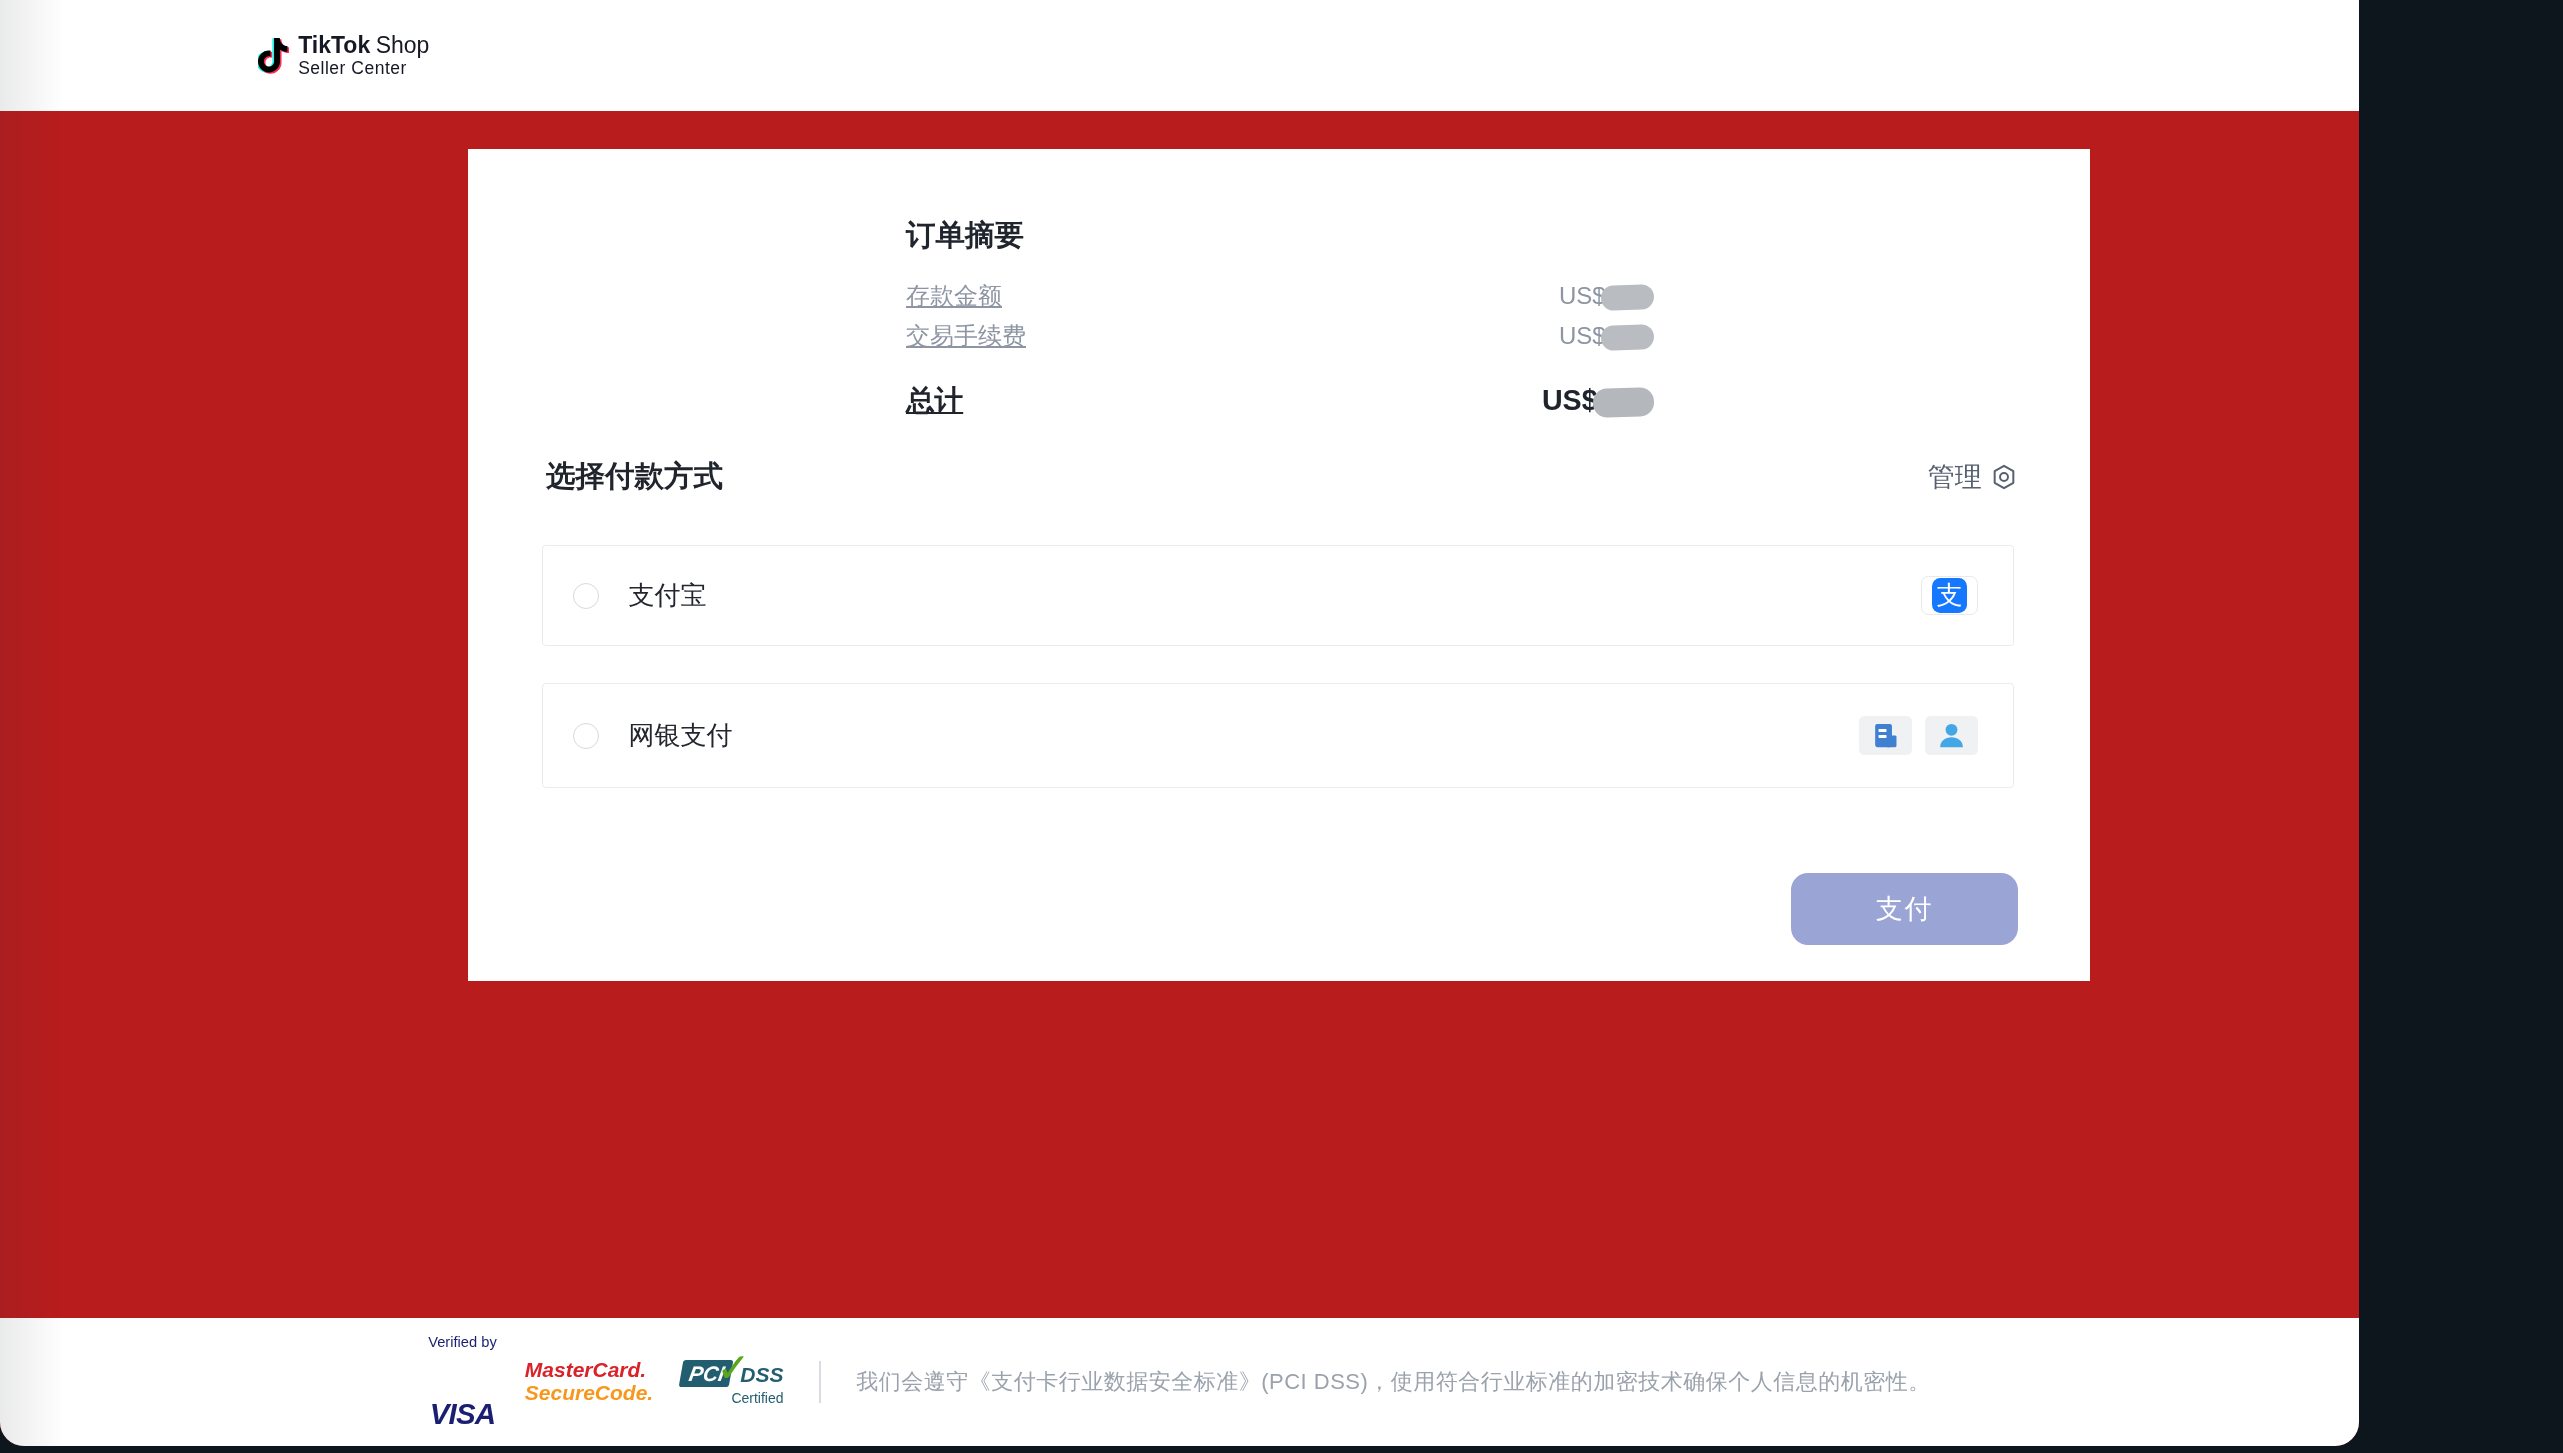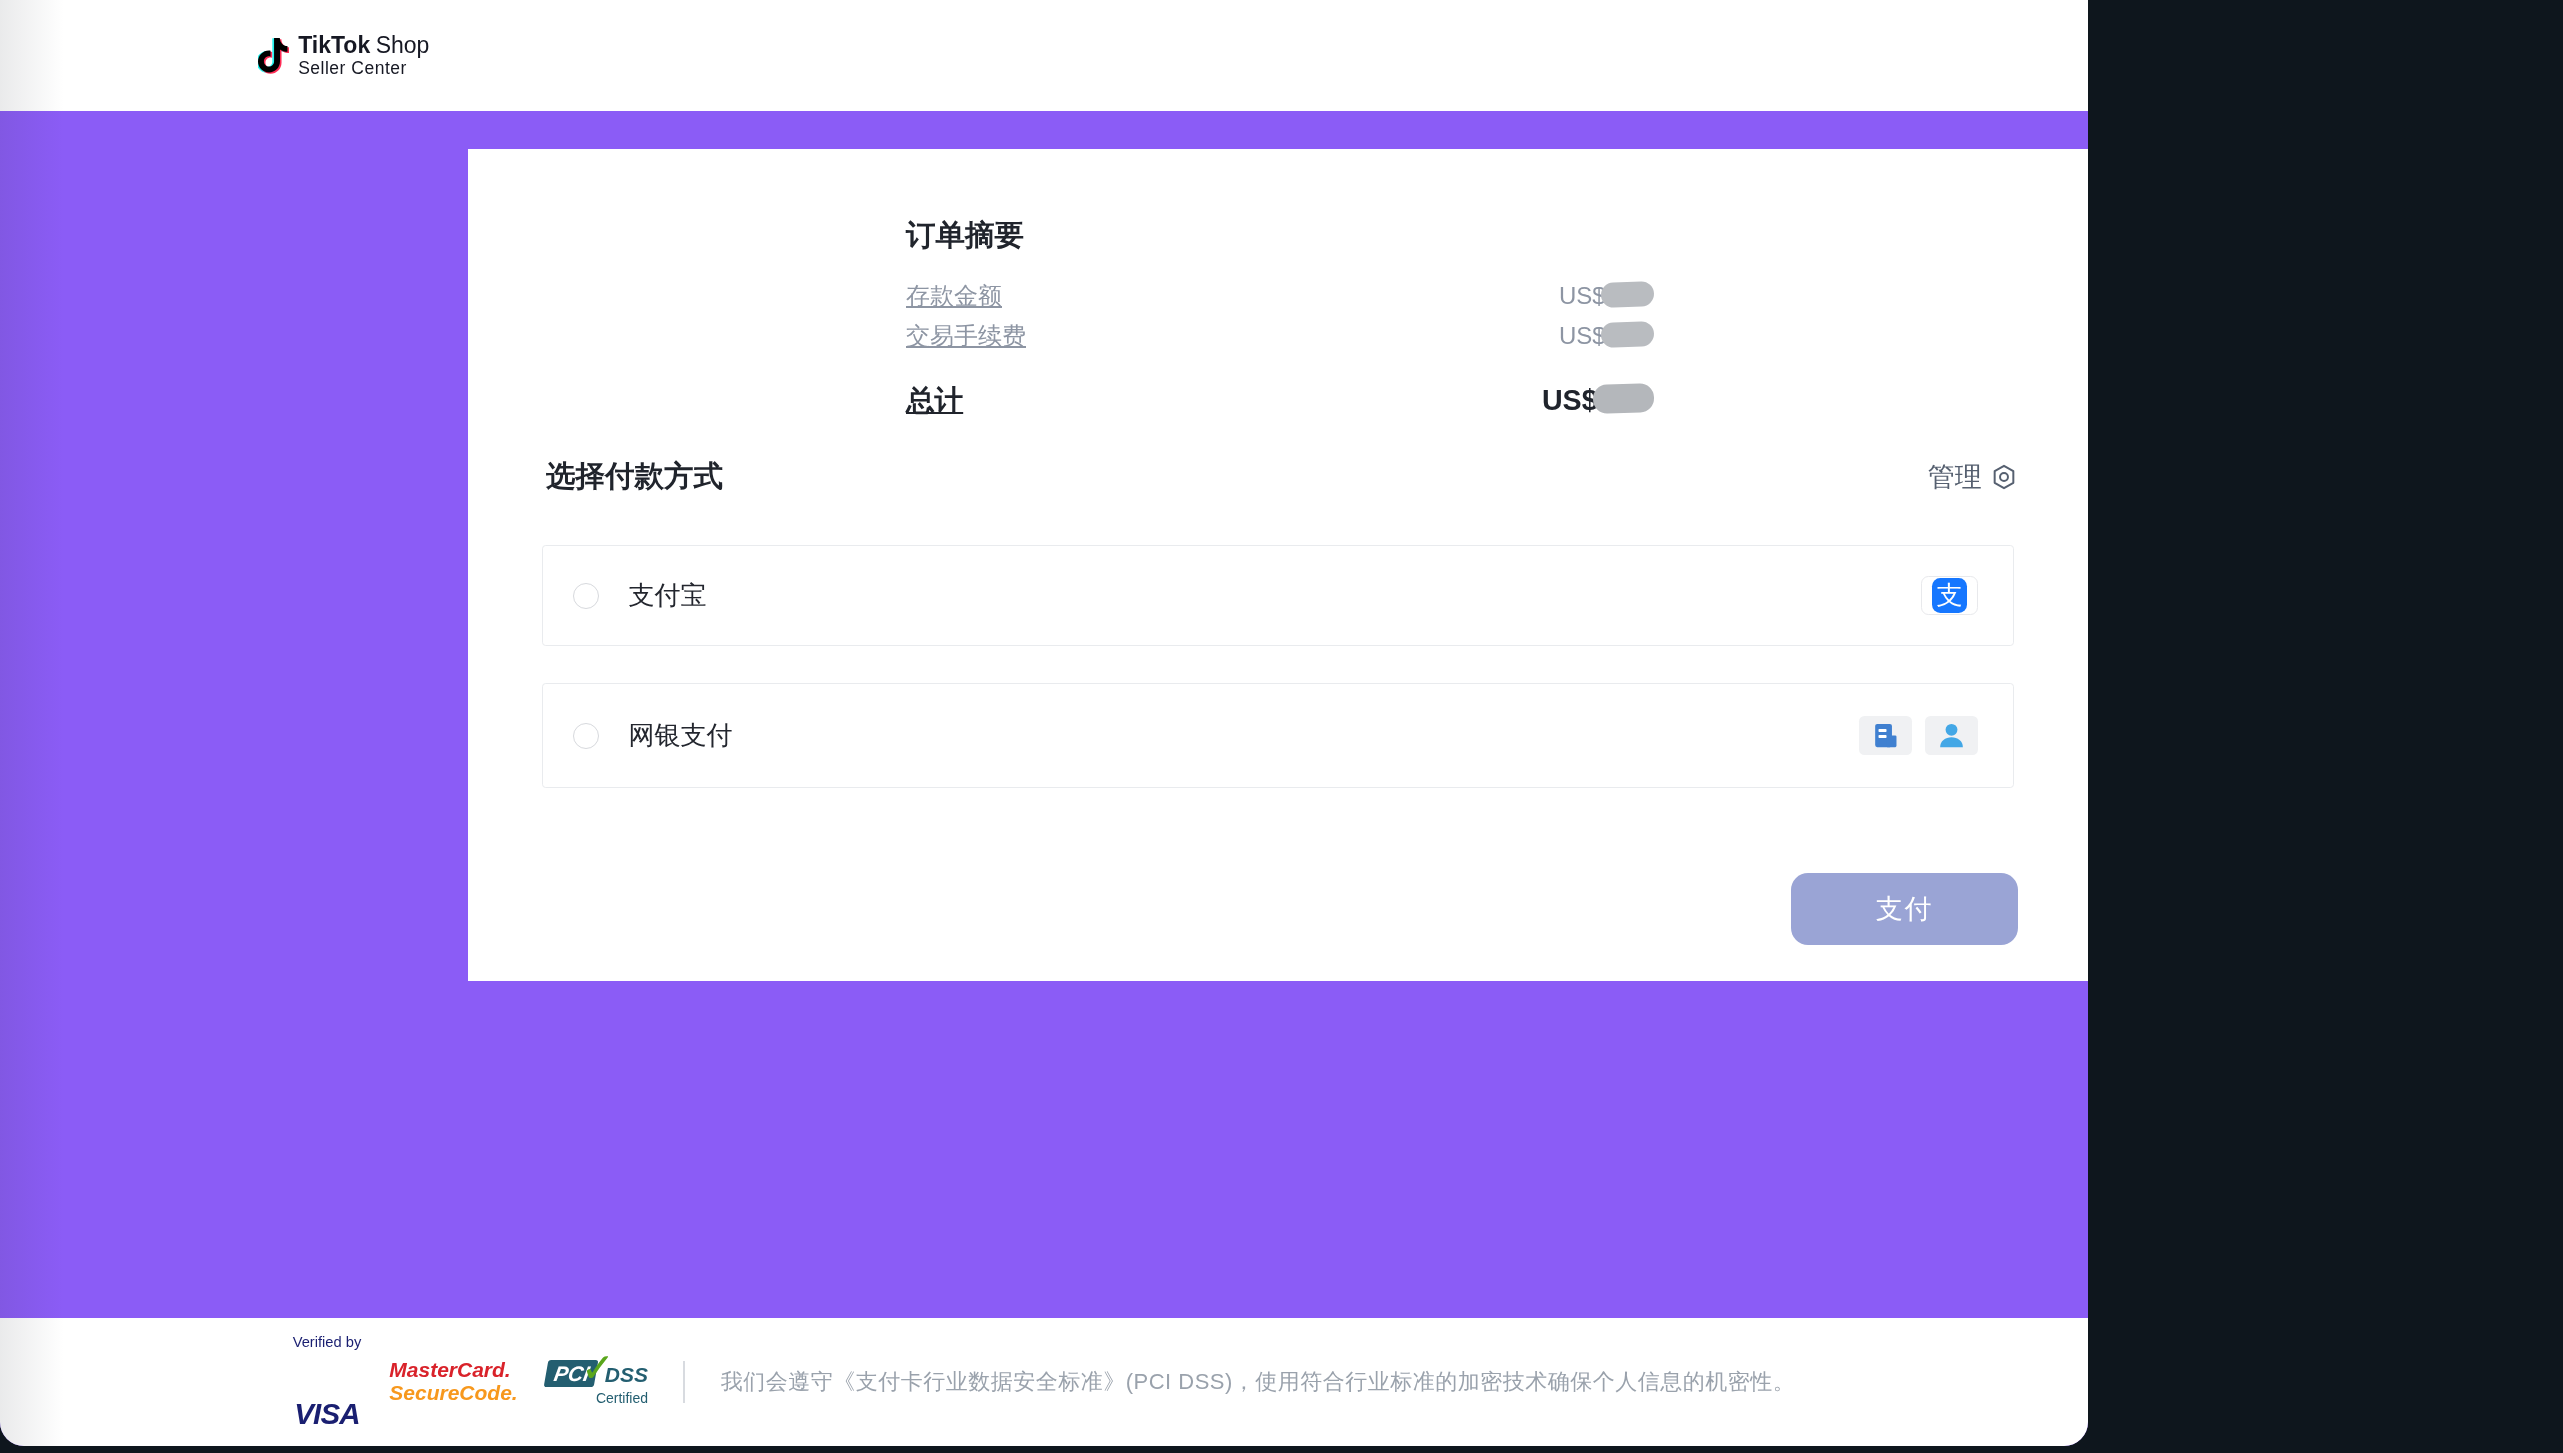--- a/index.html
+++ b/index.html
@@ -3,22 +3,22 @@
 <meta charset="utf-8">
 <style>
   html,body{margin:0;padding:0;}
   body{
     width:2563px;height:1454px;
     background:#0e161d;
     font-family:"Liberation Sans","DejaVu Sans",sans-serif;
     -webkit-font-smoothing:antialiased;
   }
   .page{
-    position:relative;width:2088px;height:1446px;
-    background:#8b5cf6;overflow:hidden;
+    position:relative;width:2359px;height:1446px;
+    background:#b91c1c;overflow:hidden;
     border-radius:0 0 24px 24px;
   }
   .page::before{ 
     content:"";position:absolute;left:0;top:0;bottom:0;width:64px;
     background:linear-gradient(90deg,rgba(45,50,60,0.10),rgba(45,50,60,0));
     pointer-events:none;z-index:60;
   }
 
   
   .app-header{position:absolute;left:0;top:0;width:100%;height:111px;background:#ffffff;z-index:5;}
@@ -31,21 +31,21 @@
   .logo-line2{font-size:17.5px;font-weight:400;margin-top:2.8px;letter-spacing:0.5px;}
 
   
   .card{position:absolute;left:468px;top:149px;width:1622px;height:832px;background:#ffffff;}
 
   
   .summary{position:absolute;left:438px;top:67px;width:748px;}
   .summary-title{margin:0 0 20px 0;font-size:29.5px;font-weight:700;color:#20242c;}
   .srow{display:flex;justify-content:space-between;align-items:center;height:40px;}
   .srow .lbl{font-size:24px;color:#8d95a3;text-decoration:underline;}
-  .srow .val{display:flex;align-items:flex-start;font-size:24px;color:#8d95a3;}
+  .srow .val{display:flex;align-items:flex-end;font-size:24px;color:#8d95a3;}
   .blob{display:inline-block;width:53px;height:25px;border-radius:14px;background:#b9bcc0;margin-left:-4.6px;transform:rotate(-2deg);}
   .srow.total{margin-top:22px;height:44px;}
   .srow.total .lbl{font-size:28.6px;font-weight:700;color:#20242c;}
   .srow.total .val{font-size:28.6px;font-weight:700;color:#20242c;}
   .blob.big{width:61px;height:28.6px;background:#b4b7bb;}
 
   
   .pay-head{position:absolute;left:74px;right:72px;top:304px;display:flex;justify-content:space-between;align-items:center;}
   .pay-title{margin:4px;font-size:29.5px;font-weight:700;color:#20242c;}
   .manage{display:flex;align-items:center;gap:8.3px;color:#566070;font-size:27px;cursor:pointer;}

